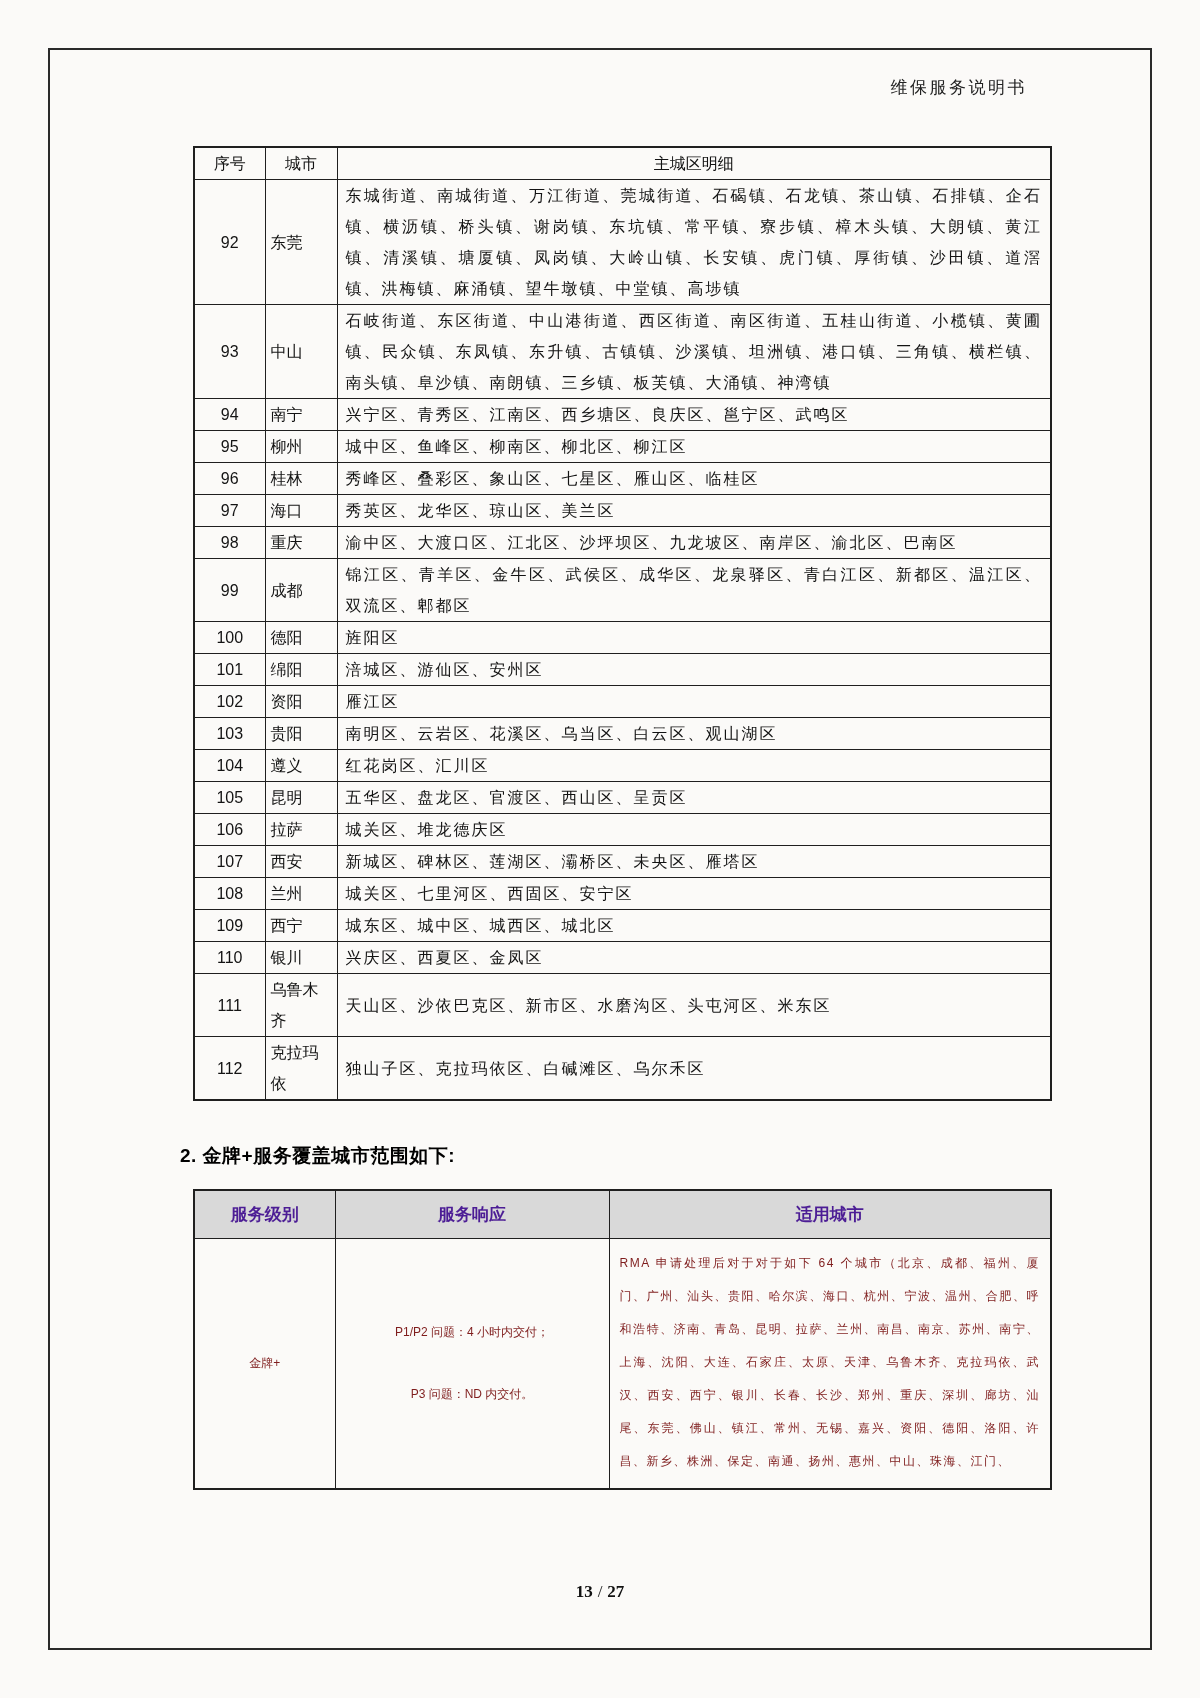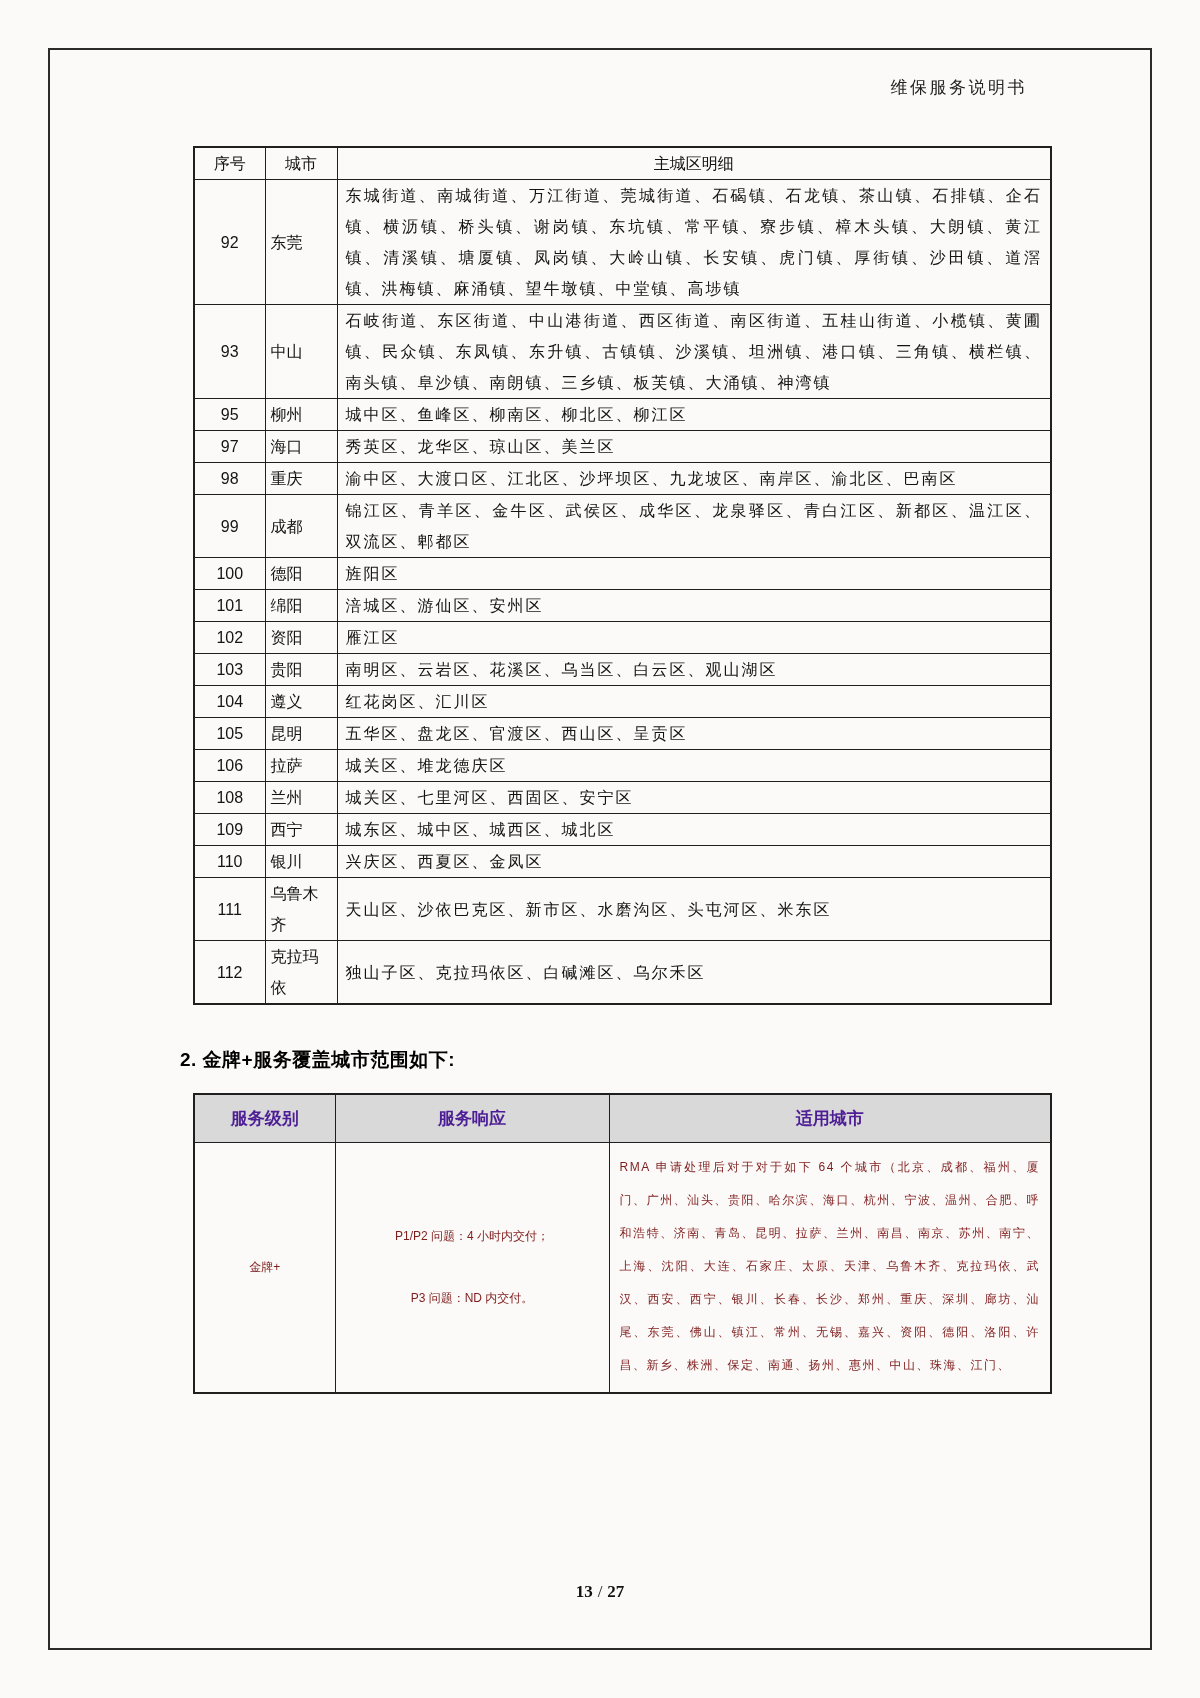--- a/index.html
+++ b/index.html
@@ -128,25 +128,35 @@
           <td class="c-no">92</td>
           <td class="c-city">东莞</td>
           <td class="c-det">东城街道、南城街道、万江街道、莞城街道、石碣镇、石龙镇、茶山镇、石排镇、企石镇、横沥镇、桥头镇、谢岗镇、东坑镇、常平镇、寮步镇、樟木头镇、大朗镇、黄江镇、清溪镇、塘厦镇、凤岗镇、大岭山镇、长安镇、虎门镇、厚街镇、沙田镇、道滘镇、洪梅镇、麻涌镇、望牛墩镇、中堂镇、高埗镇</td>
         </tr>
           <tr style="">
           <td class="c-no">93</td>
           <td class="c-city">中山</td>
           <td class="c-det">石岐街道、东区街道、中山港街道、西区街道、南区街道、五桂山街道、小榄镇、黄圃镇、民众镇、东凤镇、东升镇、古镇镇、沙溪镇、坦洲镇、港口镇、三角镇、横栏镇、南头镇、阜沙镇、南朗镇、三乡镇、板芙镇、大涌镇、神湾镇</td>
         </tr>
           <tr style="">
+          <td class="c-no">94</td>
+          <td class="c-city">南宁</td>
+          <td class="c-det">兴宁区、青秀区、江南区、西乡塘区、良庆区、邕宁区、武鸣区</td>
+        </tr>
+          <tr style="">
           <td class="c-no">95</td>
           <td class="c-city">柳州</td>
           <td class="c-det">城中区、鱼峰区、柳南区、柳北区、柳江区</td>
         </tr>
           <tr style="">
+          <td class="c-no">96</td>
+          <td class="c-city">桂林</td>
+          <td class="c-det">秀峰区、叠彩区、象山区、七星区、雁山区、临桂区</td>
+        </tr>
+          <tr style="">
           <td class="c-no">97</td>
           <td class="c-city">海口</td>
           <td class="c-det">秀英区、龙华区、琼山区、美兰区</td>
         </tr>
           <tr style="">
           <td class="c-no">98</td>
           <td class="c-city">重庆</td>
           <td class="c-det">渝中区、大渡口区、江北区、沙坪坝区、九龙坡区、南岸区、渝北区、巴南区</td>
         </tr>
           <tr style="">
@@ -181,20 +191,25 @@
         </tr>
           <tr style="">
           <td class="c-no">105</td>
           <td class="c-city">昆明</td>
           <td class="c-det">五华区、盘龙区、官渡区、西山区、呈贡区</td>
         </tr>
           <tr style="">
           <td class="c-no">106</td>
           <td class="c-city">拉萨</td>
           <td class="c-det">城关区、堆龙德庆区</td>
+        </tr>
+          <tr style="">
+          <td class="c-no">107</td>
+          <td class="c-city">西安</td>
+          <td class="c-det">新城区、碑林区、莲湖区、灞桥区、未央区、雁塔区</td>
         </tr>
           <tr style="">
           <td class="c-no">108</td>
           <td class="c-city">兰州</td>
           <td class="c-det">城关区、七里河区、西固区、安宁区</td>
         </tr>
           <tr style="">
           <td class="c-no">109</td>
           <td class="c-city">西宁</td>
           <td class="c-det">城东区、城中区、城西区、城北区</td>

